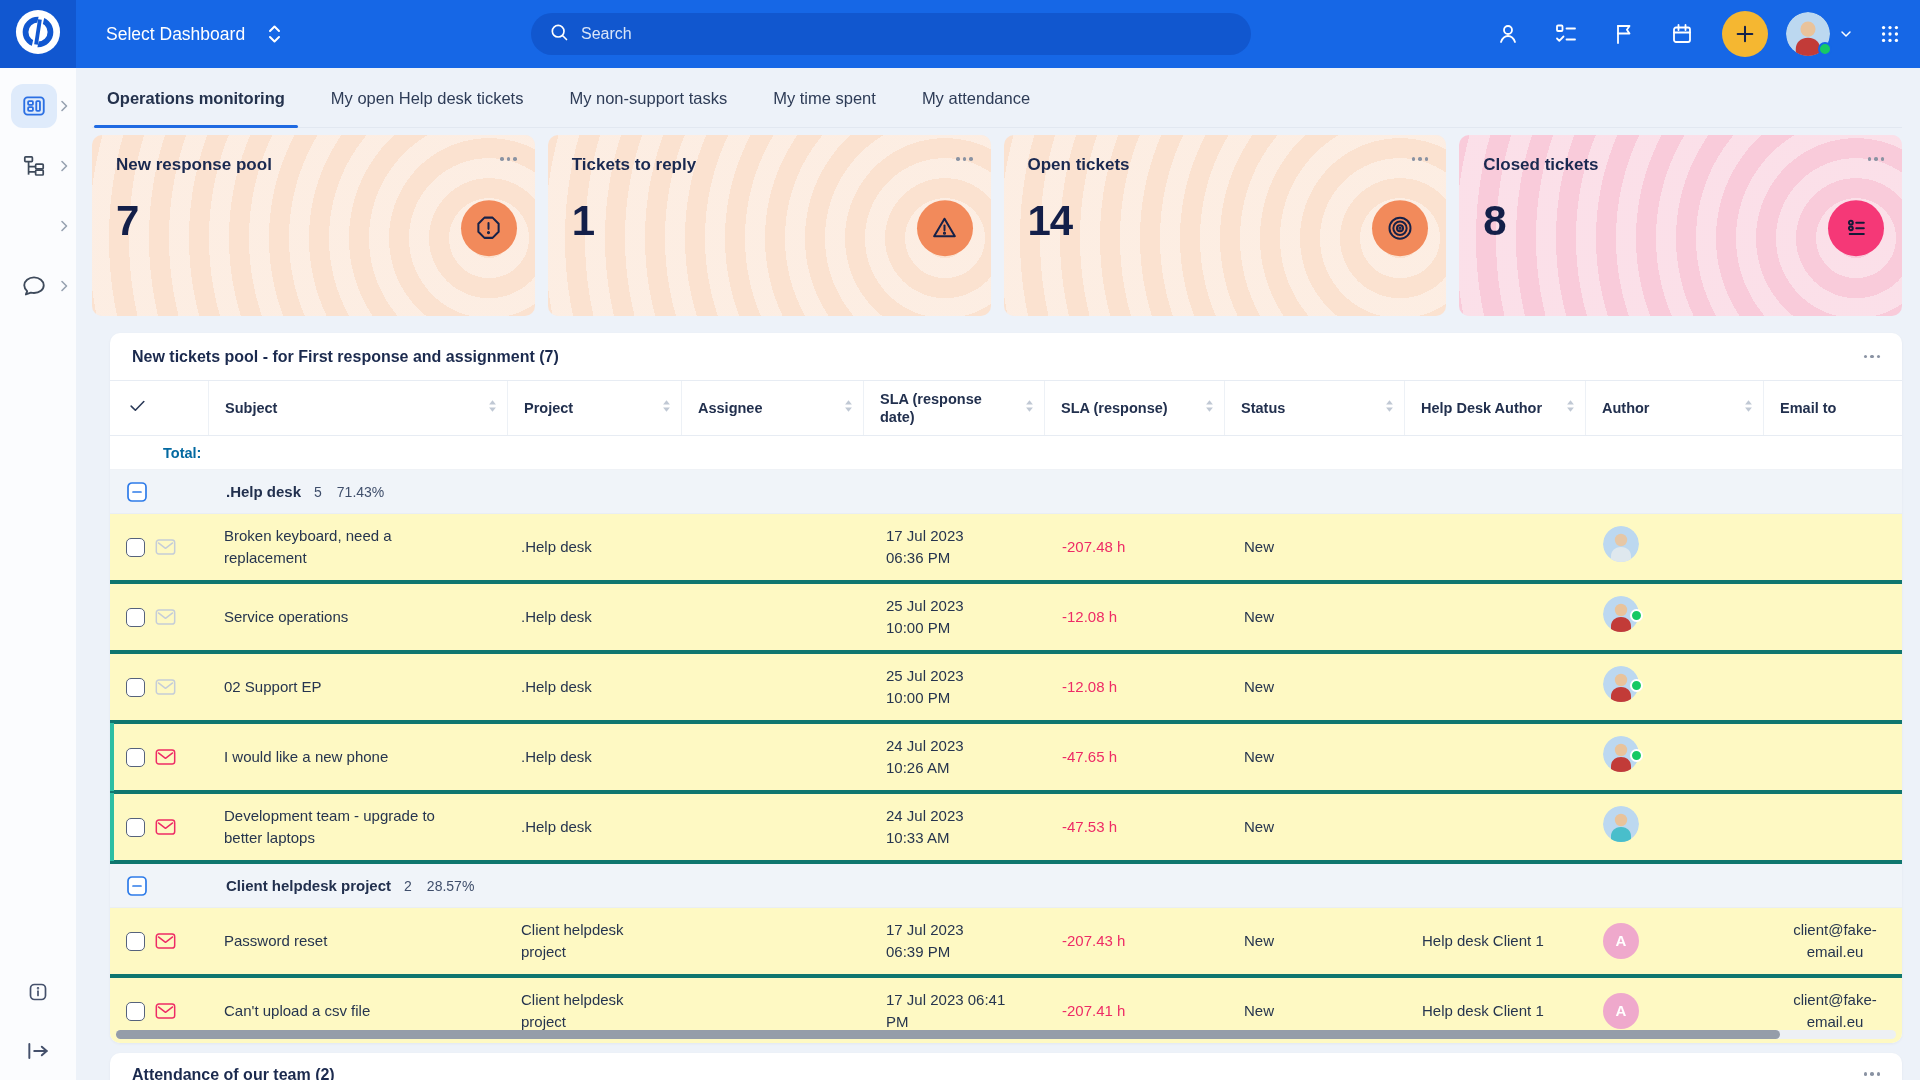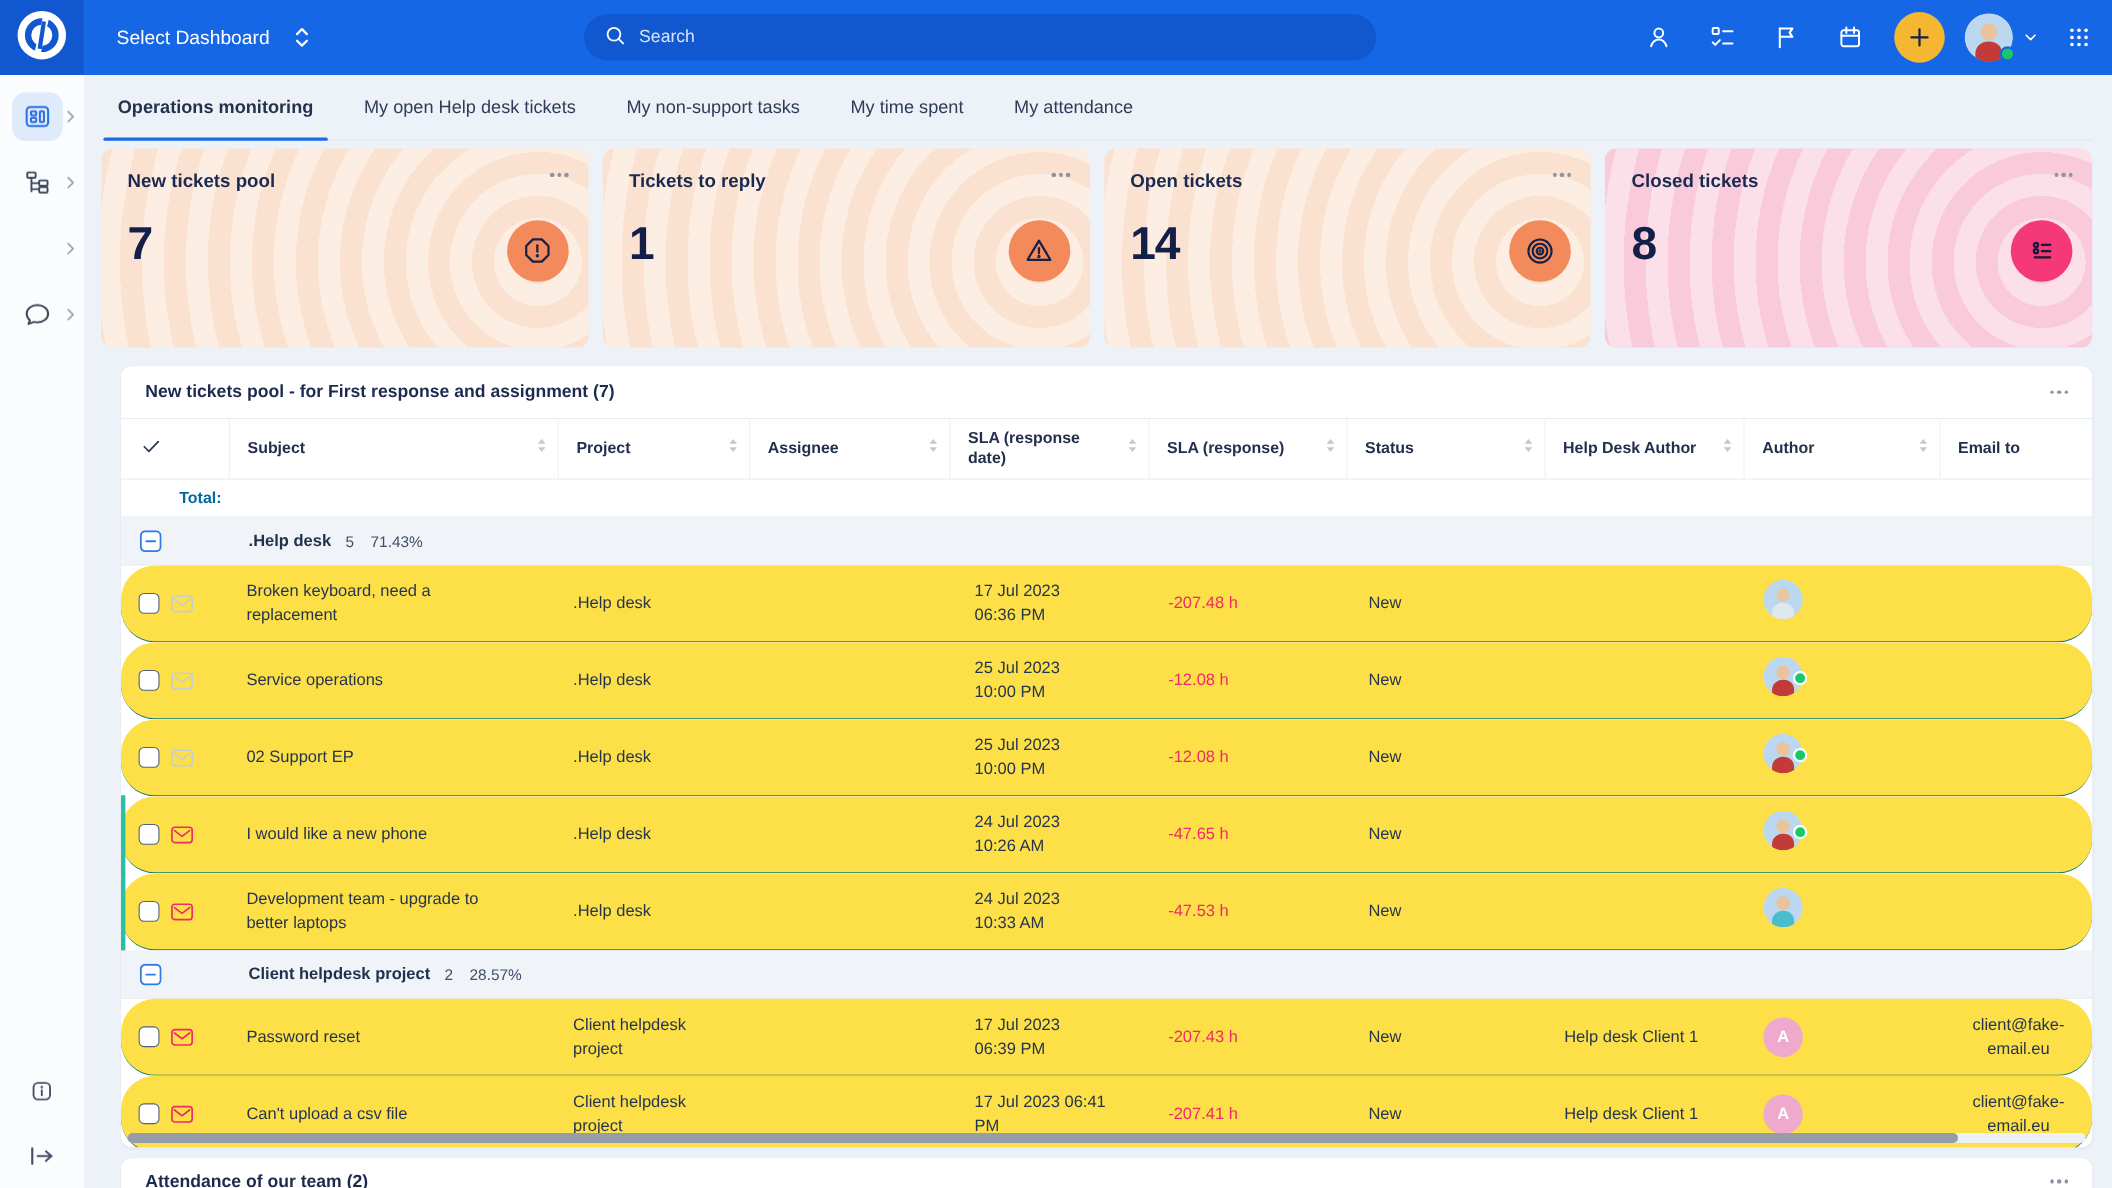--- a/index.html
+++ b/index.html
@@ -63,21 +63,21 @@
   .thead{border-top:1px solid #E7ECF3;border-bottom:1px solid #E7ECF3;height:56px;}
   .th{display:flex;align-items:center;height:100%;padding:0 10px 0 16px;font-size:14.5px;font-weight:600;color:#22304E;line-height:1.25;border-left:1px solid #EDF1F6;cursor:pointer;}
   .th.first{border-left:none;padding-left:18px;}
   .th .sort{margin-left:auto;flex:none;padding-left:6px;}
   .total-row{height:34px;display:flex;align-items:center;padding-left:53px;font-size:14.5px;font-weight:700;color:#0369a1;border-bottom:1px solid #EFF2F6;}
   .group-row{height:44px;display:flex;align-items:center;background:#F0F4F9;border-bottom:1px solid #E9EEF4;padding-left:17px;}
   .collapse-btn{background:none;border:none;cursor:pointer;display:flex;padding:0;}
   .group-name{margin-left:79px;font-size:15px;font-weight:600;color:#22304E;}
   .group-count{margin-left:13px;font-size:14px;color:#3F4E6B;}
   .group-percent{margin-left:15px;font-size:14px;color:#3F4E6B;}
-  .trow{height:70px;border-bottom:1px solid #0f766e;position:relative;background:#fde047;border-radius:31px;}
+  .trow{height:70px;border-bottom:4px solid #0f766e;position:relative;background:#fef9c3;}
   .trow.hl::before{content:"";position:absolute;left:0;top:-1px;bottom:-1px;width:4px;background:#2DBEA3;}
   .td{font-size:15px;color:#26354F;line-height:1.45;}
   .c-check{display:flex;align-items:center;gap:10px;padding-left:16px;}
   .cbx{width:19px;height:19px;border:1.7px solid #55627C;border-radius:5px;background:#fff;cursor:pointer;flex:none;}
   .env{display:flex;color:#C5CDD8;}
   .env.env-pink{color:#EE2B66;}
   .c-subject{padding:0 60px 0 16px;cursor:pointer;}
   .c-project{padding:0 20px 0 14px;}
   .c-assignee{padding-left:16px;}
   .c-sla-date{padding:0 26px 0 23px;}
@@ -267,21 +267,21 @@
 
   <button class="tab"><span class="tab-label">My non-support tasks</span></button>
 
   <button class="tab"><span class="tab-label">My time spent</span></button>
 
   <button class="tab"><span class="tab-label">My attendance</span></button>
 </nav>
 
   <section class="cards">
   <article class="card peach">
-    <div class="card-title">New tickets pool</div>
+    <div class="card-title">New response pool</div>
     <div class="card-value">7</div>
     <span class="icon-badge">
           <svg width="27" height="27" viewBox="0 0 24 24" fill="none" stroke="currentColor" stroke-width="1.8" stroke-linejoin="round" stroke-linecap="round">
             <path d="M8.4 3h7.2L21 8.4v7.2L15.6 21H8.4L3 15.6V8.4z"></path>
             <path d="M12 7.8v5.2"></path>
             <circle cx="12" cy="16.3" r="0.5" fill="currentColor"></circle>
           </svg>
         </span>
     <button class="kebab">
           <i></i>

